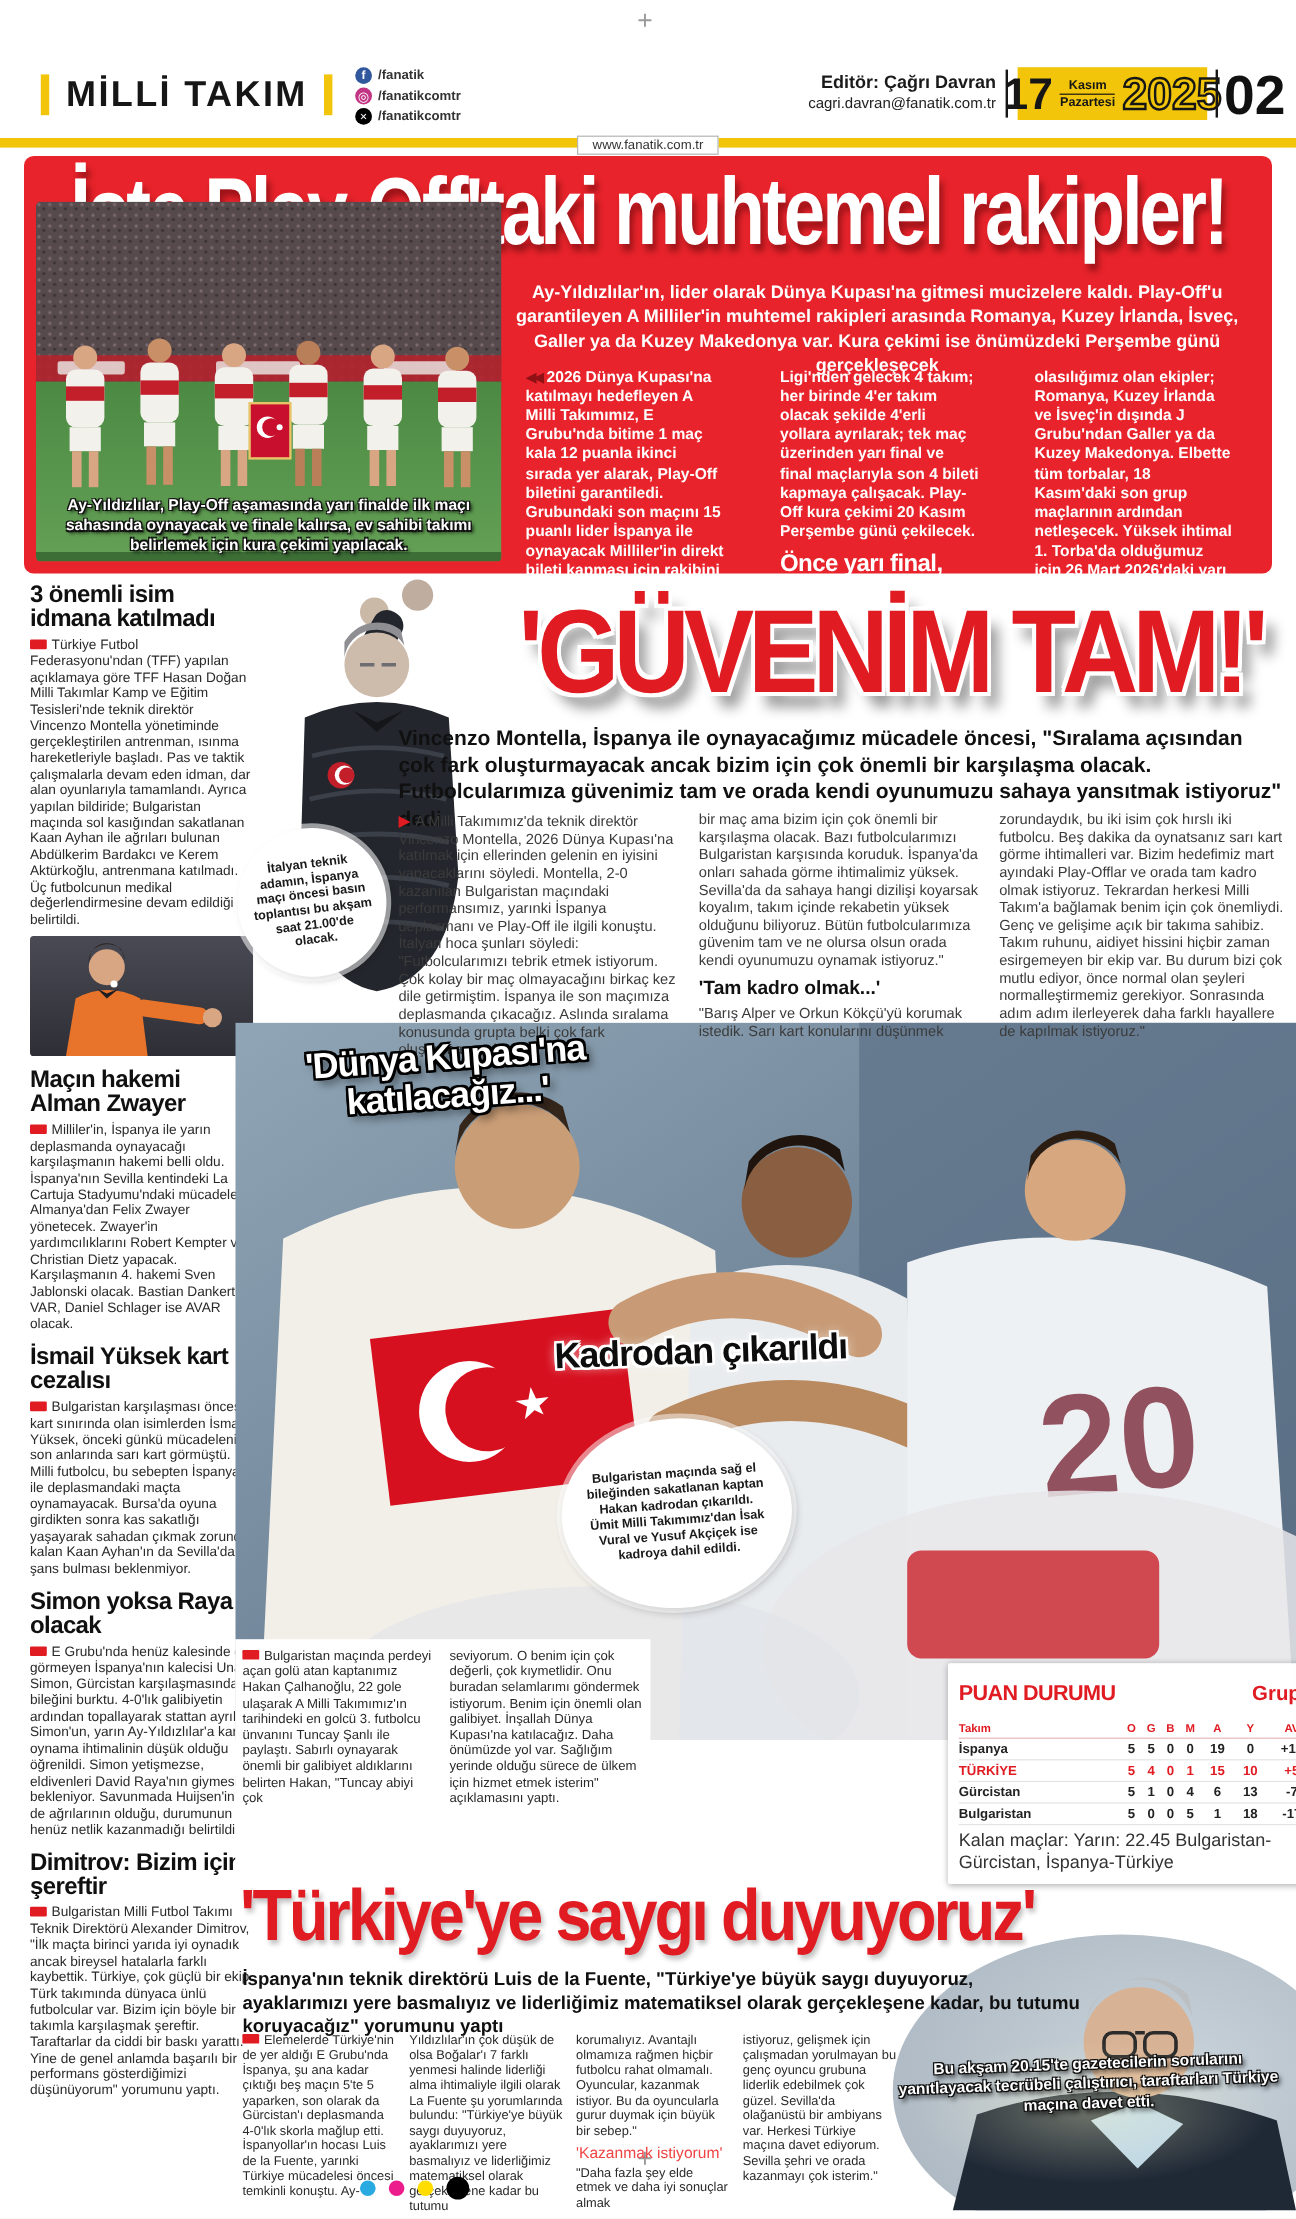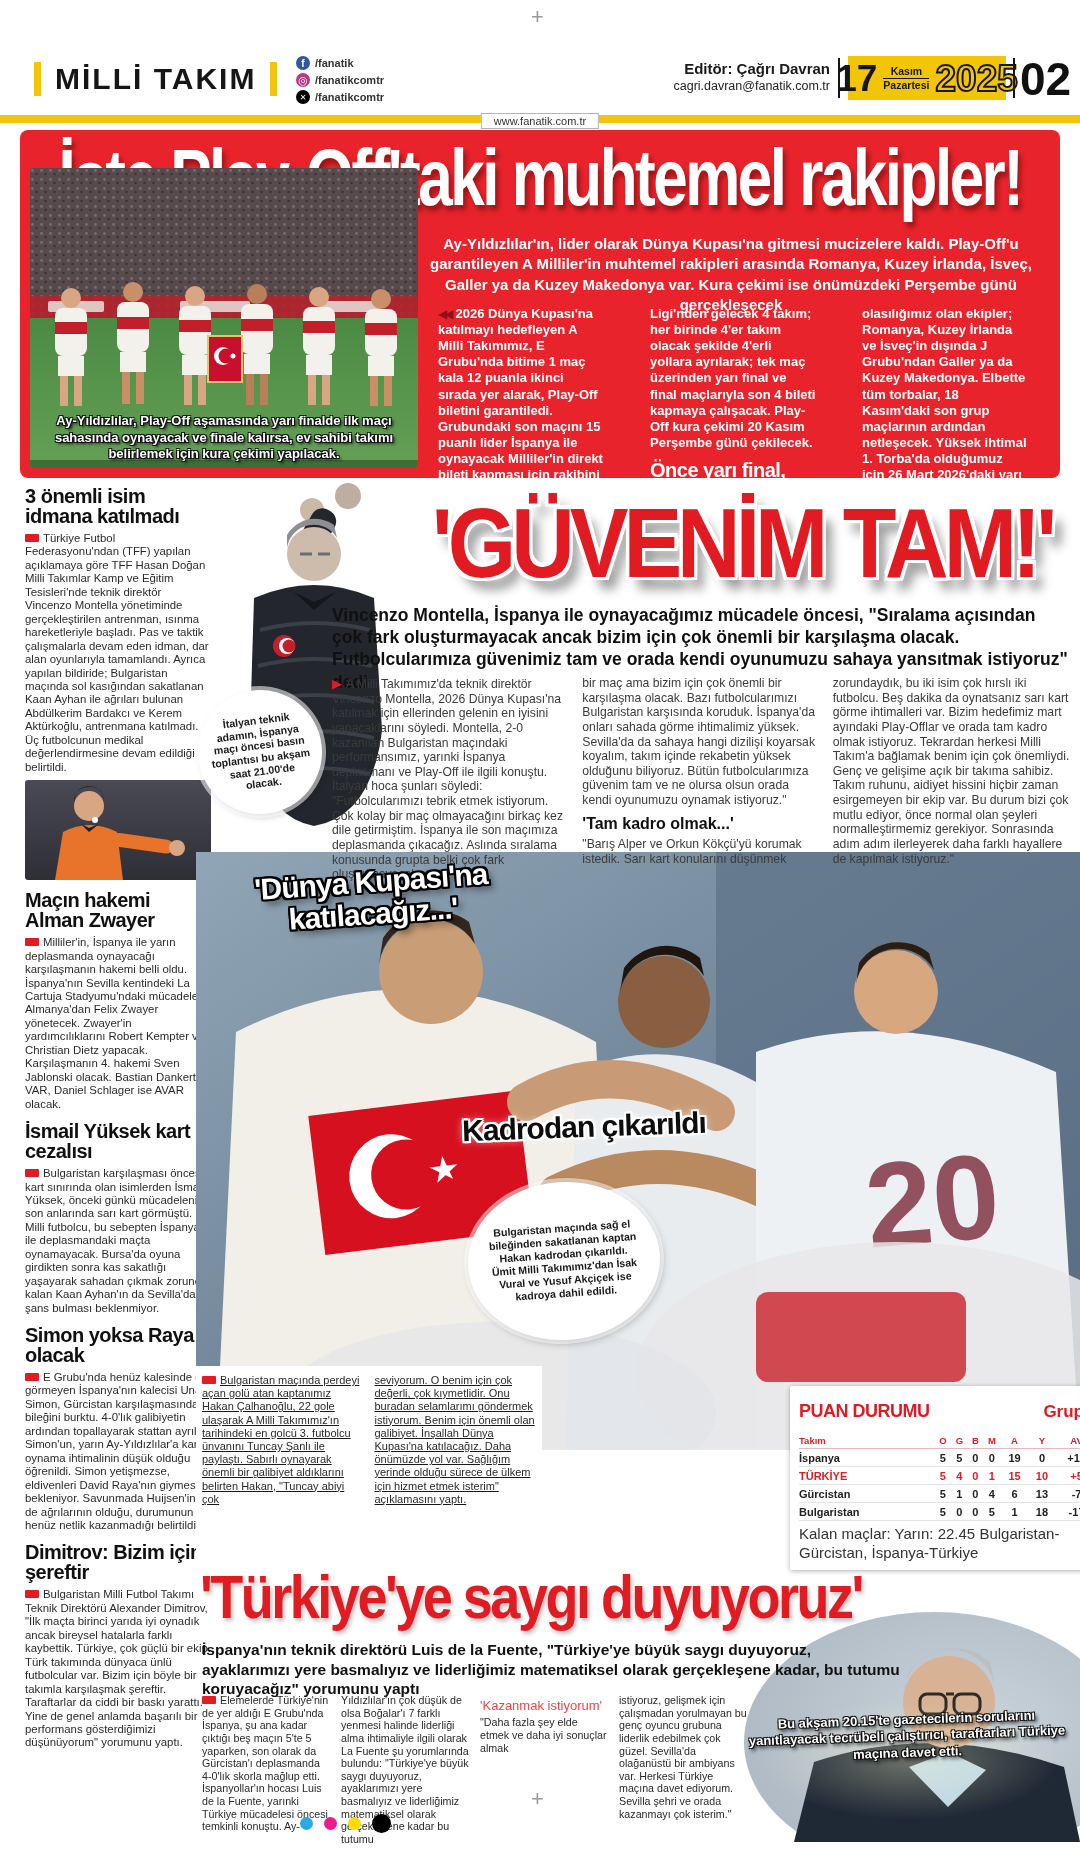--- a/index.html
+++ b/index.html
@@ -97,21 +97,21 @@
       font-weight:900;line-height:0.98;letter-spacing:-1px;transform:rotate(-2deg);z-index:2;
       text-shadow:-2px -2px 0 #fff,2px -2px 0 #fff,-2px 2px 0 #fff,2px 2px 0 #fff,0 -2px 0 #fff,
                   0 2px 0 #fff,-2px 0 0 #fff,2px 0 0 #fff,0 0 10px #fff;}
   .kadrodan-circle{left:468px;top:1182px;width:192px;height:158px;background:#fff;border-radius:50%;
       transform:rotate(-4deg);display:flex;align-items:center;justify-content:center;text-align:center;
       font-size:10.6px;font-weight:700;line-height:1.22;padding:16px 20px;box-sizing:border-box;z-index:3;
       box-shadow:0 0 0 4px rgba(255,255,255,.5), 2px 3px 8px rgba(0,0,0,.3);}
 
   
   .hakan-box{left:196px;top:1366px;width:346px;height:206px;background:#fff;z-index:2;
-             display:flex;gap:11px;padding:8px 6px 0 6px;box-sizing:border-box;text-decoration:underline;}
+             display:flex;gap:11px;padding:8px 6px 0 6px;box-sizing:border-box;}
   .hcol{flex:1;font-size:11px;line-height:1.2;color:#2a2a2a;margin:0;}
 
   
   .standings{left:790px;top:1386px;width:344px;background:rgba(255,255,255,.96);z-index:3;
              padding:8px 9px 7px 9px;box-sizing:border-box;border-radius:2px;
              box-shadow:0 1px 5px rgba(0,0,0,.3);}
   .st-head{display:flex;align-items:center;justify-content:space-between;margin-bottom:4px;}
   .st-title{color:#e01b22;font-size:18px;font-weight:800;letter-spacing:-0.5px;}
   .st-group{display:flex;align-items:center;gap:6px;color:#e01b22;font-size:17px;font-weight:800;}
   .grp-circle{width:29px;height:29px;border-radius:50%;border:3px solid #e01b22;background:#fff;
@@ -475,20 +475,21 @@
     <div class="st-footer">Kalan maçlar: Yarın: 22.45 Bulgaristan-Gürcistan, İspanya-Türkiye</div>
   </div>
 
   <div class="abs saygi-headline">'Türkiye'ye saygı duyuyoruz'</div>
   <div class="abs saygi-subhead">İspanya'nın teknik direktörü Luis de la Fuente, "Türkiye'ye büyük saygı duyuyoruz, ayaklarımızı yere basmalıyız ve liderliğimiz matematiksel olarak gerçekleşene kadar, bu tutumu koruyacağız" yorumunu yaptı</div>
 
   <div class="abs saygi-cols">
     <p class="scol"><span class="bullet"></span><span>Elemelerde Türkiye'nin de yer aldığı E Grubu'nda İspanya, şu ana kadar çıktığı beş maçın 5'te 5 yaparken, son olarak da Gürcistan'ı deplasmanda 4-0'lık skorla mağlup etti. İspanyollar'ın hocası Luis de la Fuente, yarınki Türkiye mücadelesi öncesi temkinli konuştu. Ay-</span></p>
     <p class="scol">Yıldızlılar'ın çok düşük de olsa Boğalar'ı 7 farklı yenmesi halinde liderliği alma ihtimaliyle ilgili olarak La Fuente şu yorumlarında bulundu: "Türkiye'ye büyük saygı duyuyoruz, ayaklarımızı yere basmalıyız ve liderliğimiz matematiksel olarak gerçekleşene kadar bu tutumu</p>
     <div class="scol">
+      <span>korumalıyız. Avantajlı olmamıza rağmen hiçbir futbolcu rahat olmamalı. Oyuncular, kazanmak istiyor. Bu da oyuncularla gurur duymak için büyük bir sebep."</span>
       <div class="s-sub2">'Kazanmak istiyorum'</div>
       <span>"Daha fazla şey elde etmek ve daha iyi sonuçlar almak</span>
     </div>
     <p class="scol">istiyoruz, gelişmek için çalışmadan yorulmayan bu genç oyuncu grubuna liderlik edebilmek çok güzel. Sevilla'da olağanüstü bir ambiyans var. Herkesi Türkiye maçına davet ediyorum. Sevilla şehri ve orada kazanmayı çok isterim."</p>
   </div>
 
   <svg class="abs lafuente-figure" viewBox="0 0 356 240">
     <defs>
         <radialGradient id="lfbg" cx="0.6" cy="0.45" r="0.8">
       <stop offset="0" stop-color="#9db0bd"></stop>

